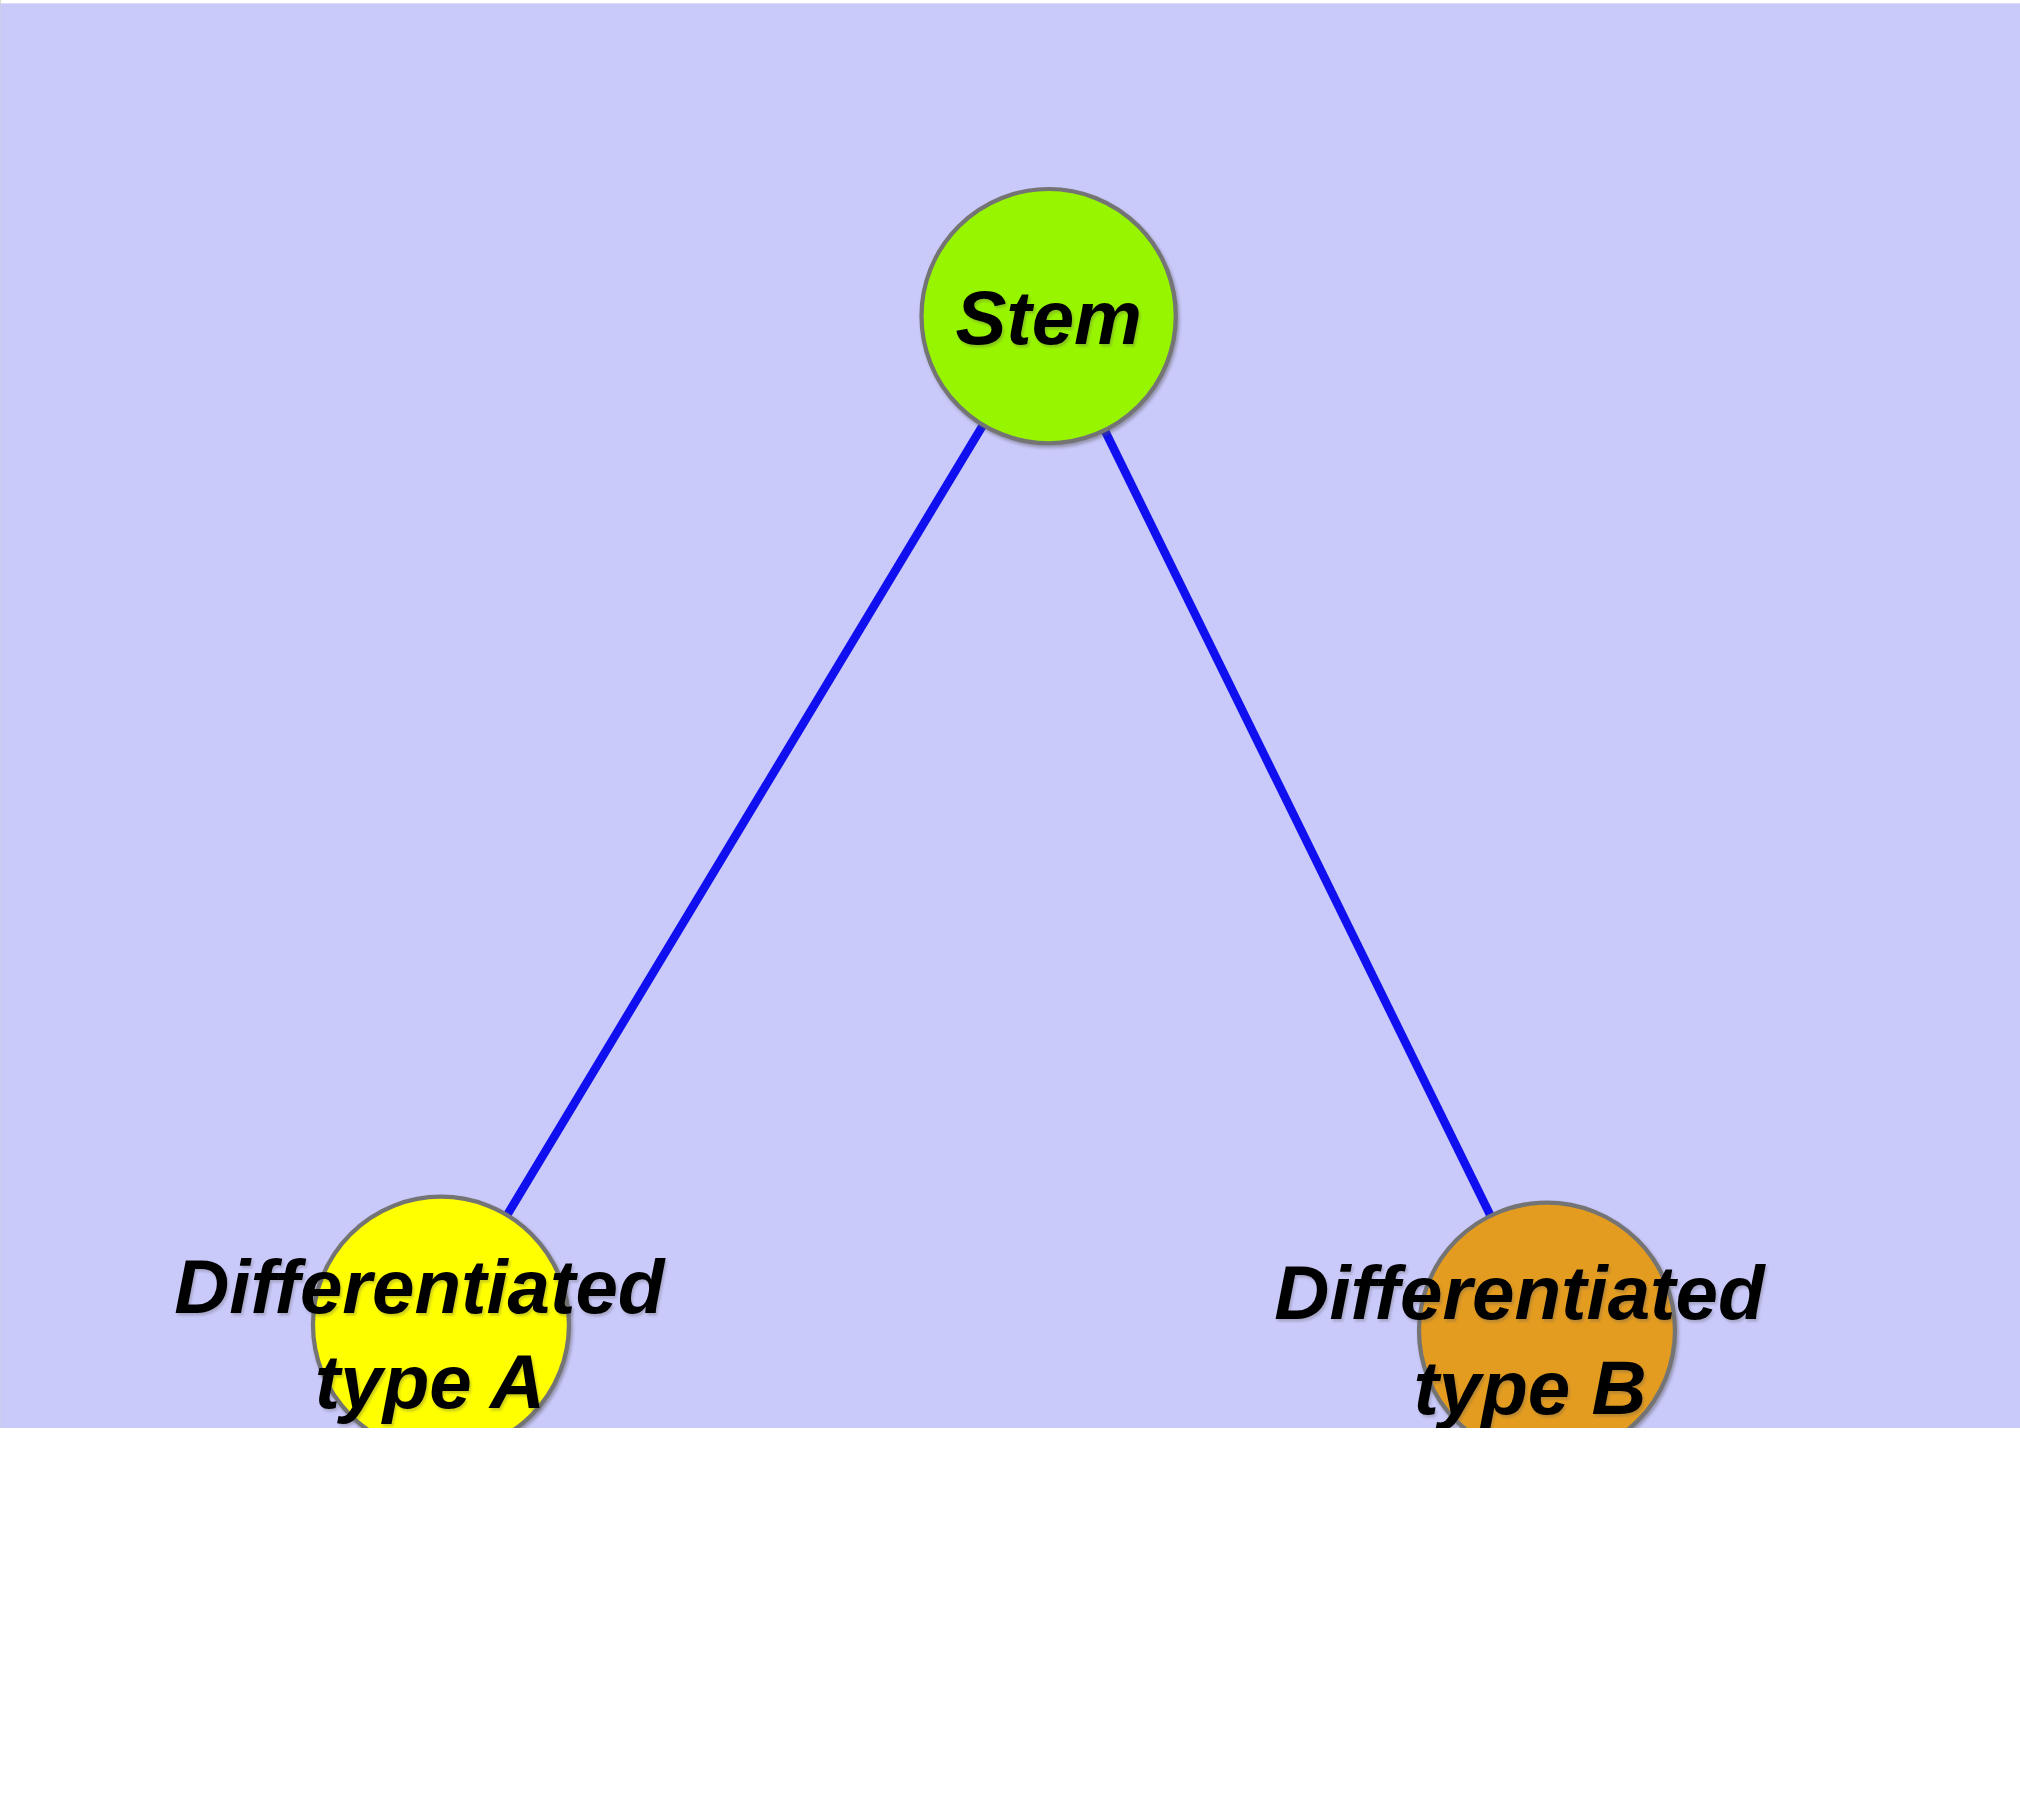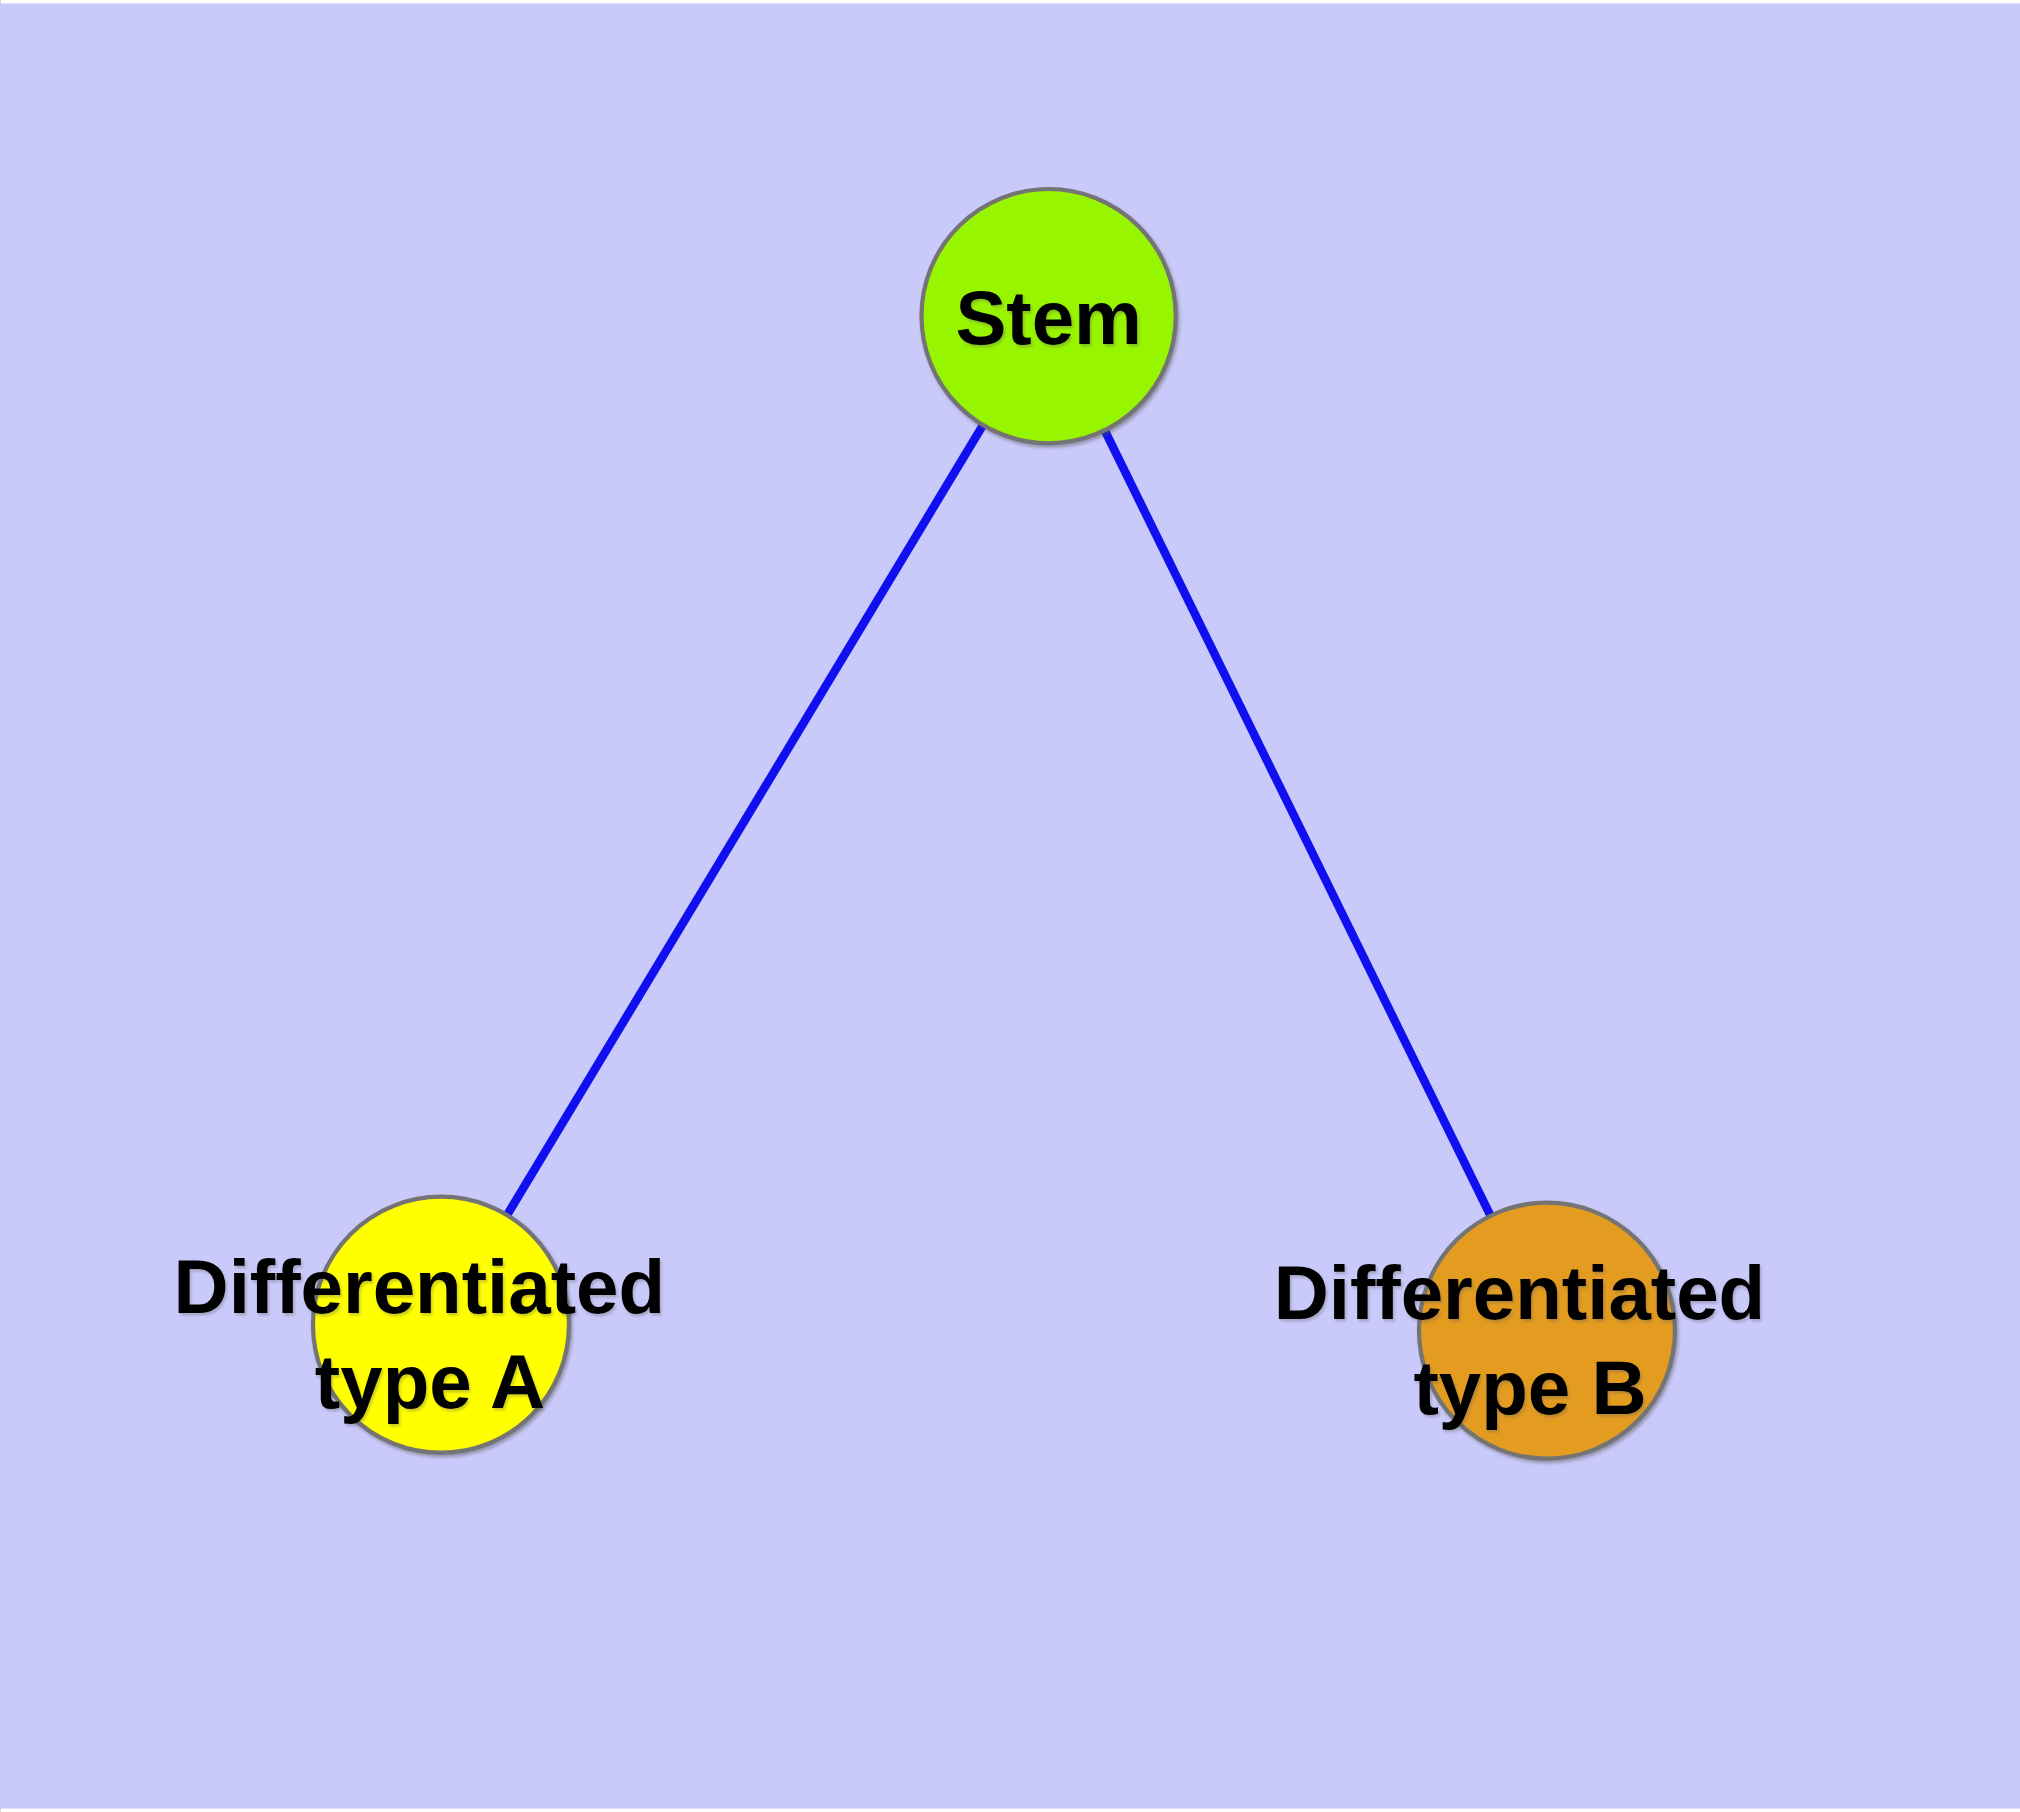--- a/index.html
+++ b/index.html
@@ -3,24 +3,25 @@
 <meta charset="utf-8">
 <style>
   html, body {
     margin: 0;
     padding: 0;
     background: #ffffff;
   }
   .stage {
     position: relative;
     width: 2021px;
-    height: 1812px;
+    height: 1428px;
     background: #4d7c0f;
     overflow: hidden;
     font-family: "Liberation Sans", sans-serif;
+    font-style: italic;
   }
   svg.diagram {
     display: block;
     width: 2021px;
     height: 1812px;
   }
   .edge {
     stroke-width: 10px;
     stroke-linecap: butt;
     fill: none;

